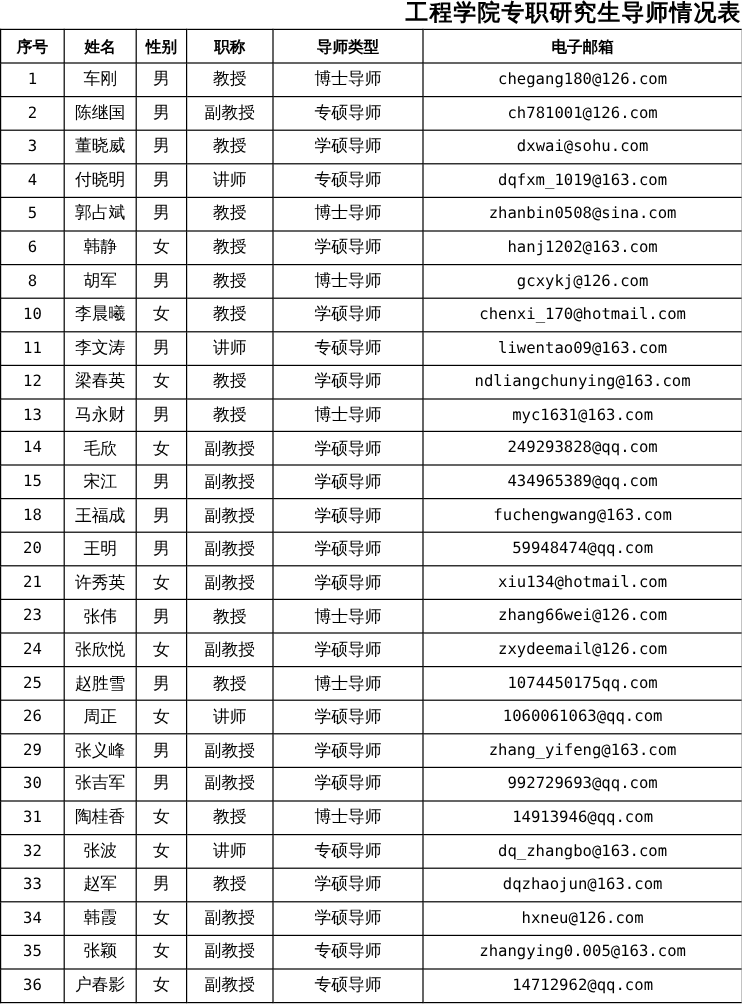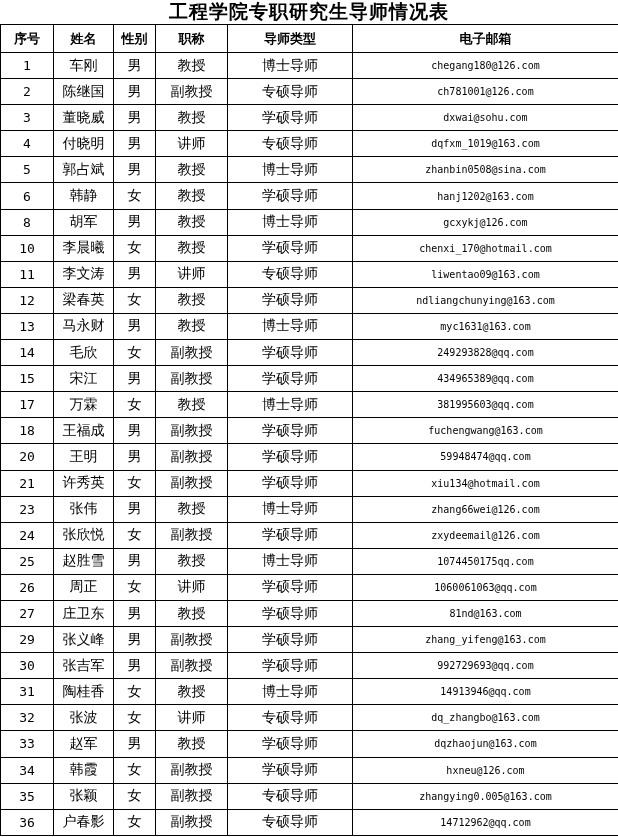--- a/index.html
+++ b/index.html
@@ -12,21 +12,21 @@
     font-family: "Liberation Sans", sans-serif;
   }
   .page {
     width: 618px;
     height: 837px;
     background: #ffffff;
   }
   .doc-title {
     height: 24px;
     line-height: 24px;
-    text-align: center;
+    text-align: right;
     font-weight: bold;
     font-size: 19px;
     color: #000000;
     letter-spacing: 1px;
     white-space: nowrap;
     overflow: hidden;
   }
   table.roster {
     border-collapse: collapse;
     table-layout: fixed;
@@ -52,21 +52,21 @@
     font-size: 14px;
     font-weight: normal;
   }
   
   table.roster td.c0 {
     font-family: "DejaVu Sans Mono", monospace;
     font-size: 13px;
   }
   table.roster td.c5 {
     font-family: "DejaVu Sans Mono", monospace;
-    font-size: 10px;
+    font-size: 13px;
     letter-spacing: 0px;
   }
 </style>
 </head>
 <body>
 
 <div class="page">
   <div class="doc-title">工程学院专职研究生导师情况表</div>
 
   <table class="roster">
@@ -187,28 +187,20 @@
         </tr>
         <tr>
           <td class="c0">15</td>
           <td class="c1">宋江</td>
           <td class="c2">男</td>
           <td class="c3">副教授</td>
           <td class="c4">学硕导师</td>
           <td class="c5">434965389@qq.com</td>
         </tr>
         <tr>
-          <td class="c0">17</td>
-          <td class="c1">万霖</td>
-          <td class="c2">女</td>
-          <td class="c3">教授</td>
-          <td class="c4">博士导师</td>
-          <td class="c5">381995603@qq.com</td>
-        </tr>
-        <tr>
           <td class="c0">18</td>
           <td class="c1">王福成</td>
           <td class="c2">男</td>
           <td class="c3">副教授</td>
           <td class="c4">学硕导师</td>
           <td class="c5">fuchengwang@163.com</td>
         </tr>
         <tr>
           <td class="c0">20</td>
           <td class="c1">王明</td>
@@ -249,28 +241,20 @@
           <td class="c4">博士导师</td>
           <td class="c5">1074450175qq.com</td>
         </tr>
         <tr>
           <td class="c0">26</td>
           <td class="c1">周正</td>
           <td class="c2">女</td>
           <td class="c3">讲师</td>
           <td class="c4">学硕导师</td>
           <td class="c5">1060061063@qq.com</td>
-        </tr>
-        <tr>
-          <td class="c0">27</td>
-          <td class="c1">庄卫东</td>
-          <td class="c2">男</td>
-          <td class="c3">教授</td>
-          <td class="c4">学硕导师</td>
-          <td class="c5">81nd@163.com</td>
         </tr>
         <tr>
           <td class="c0">29</td>
           <td class="c1">张义峰</td>
           <td class="c2">男</td>
           <td class="c3">副教授</td>
           <td class="c4">学硕导师</td>
           <td class="c5">zhang_yifeng@163.com</td>
         </tr>
         <tr>

